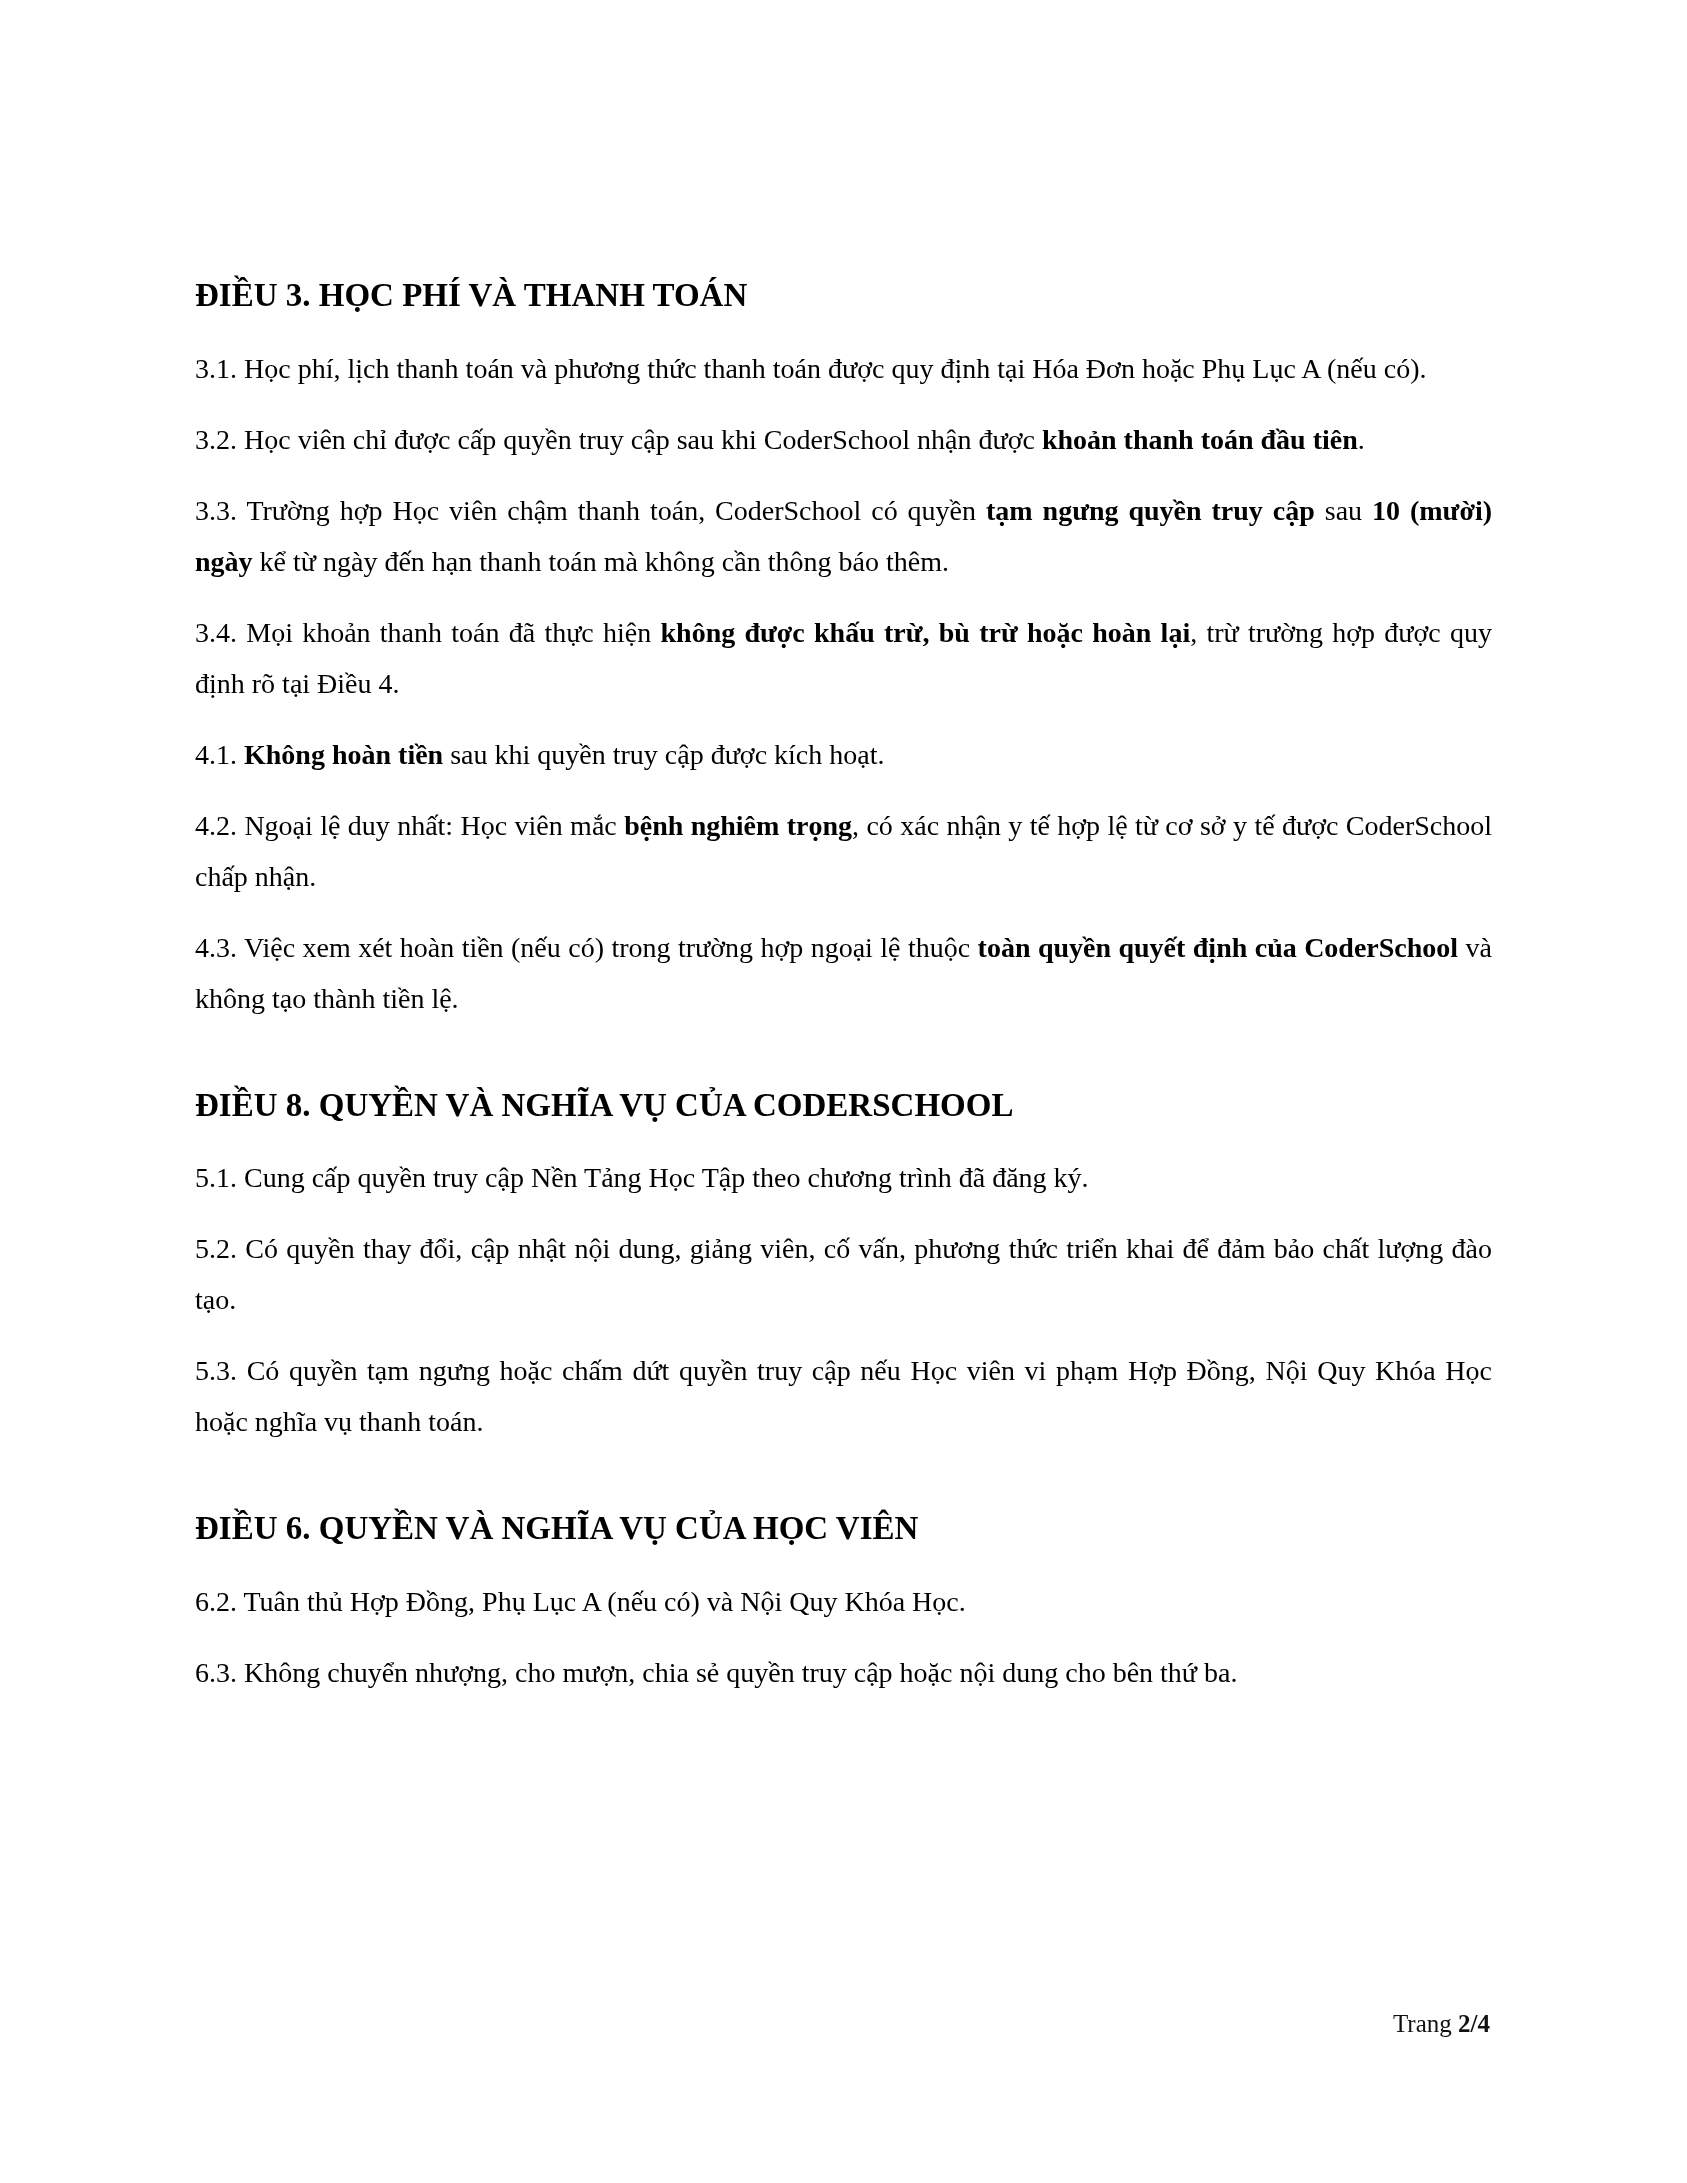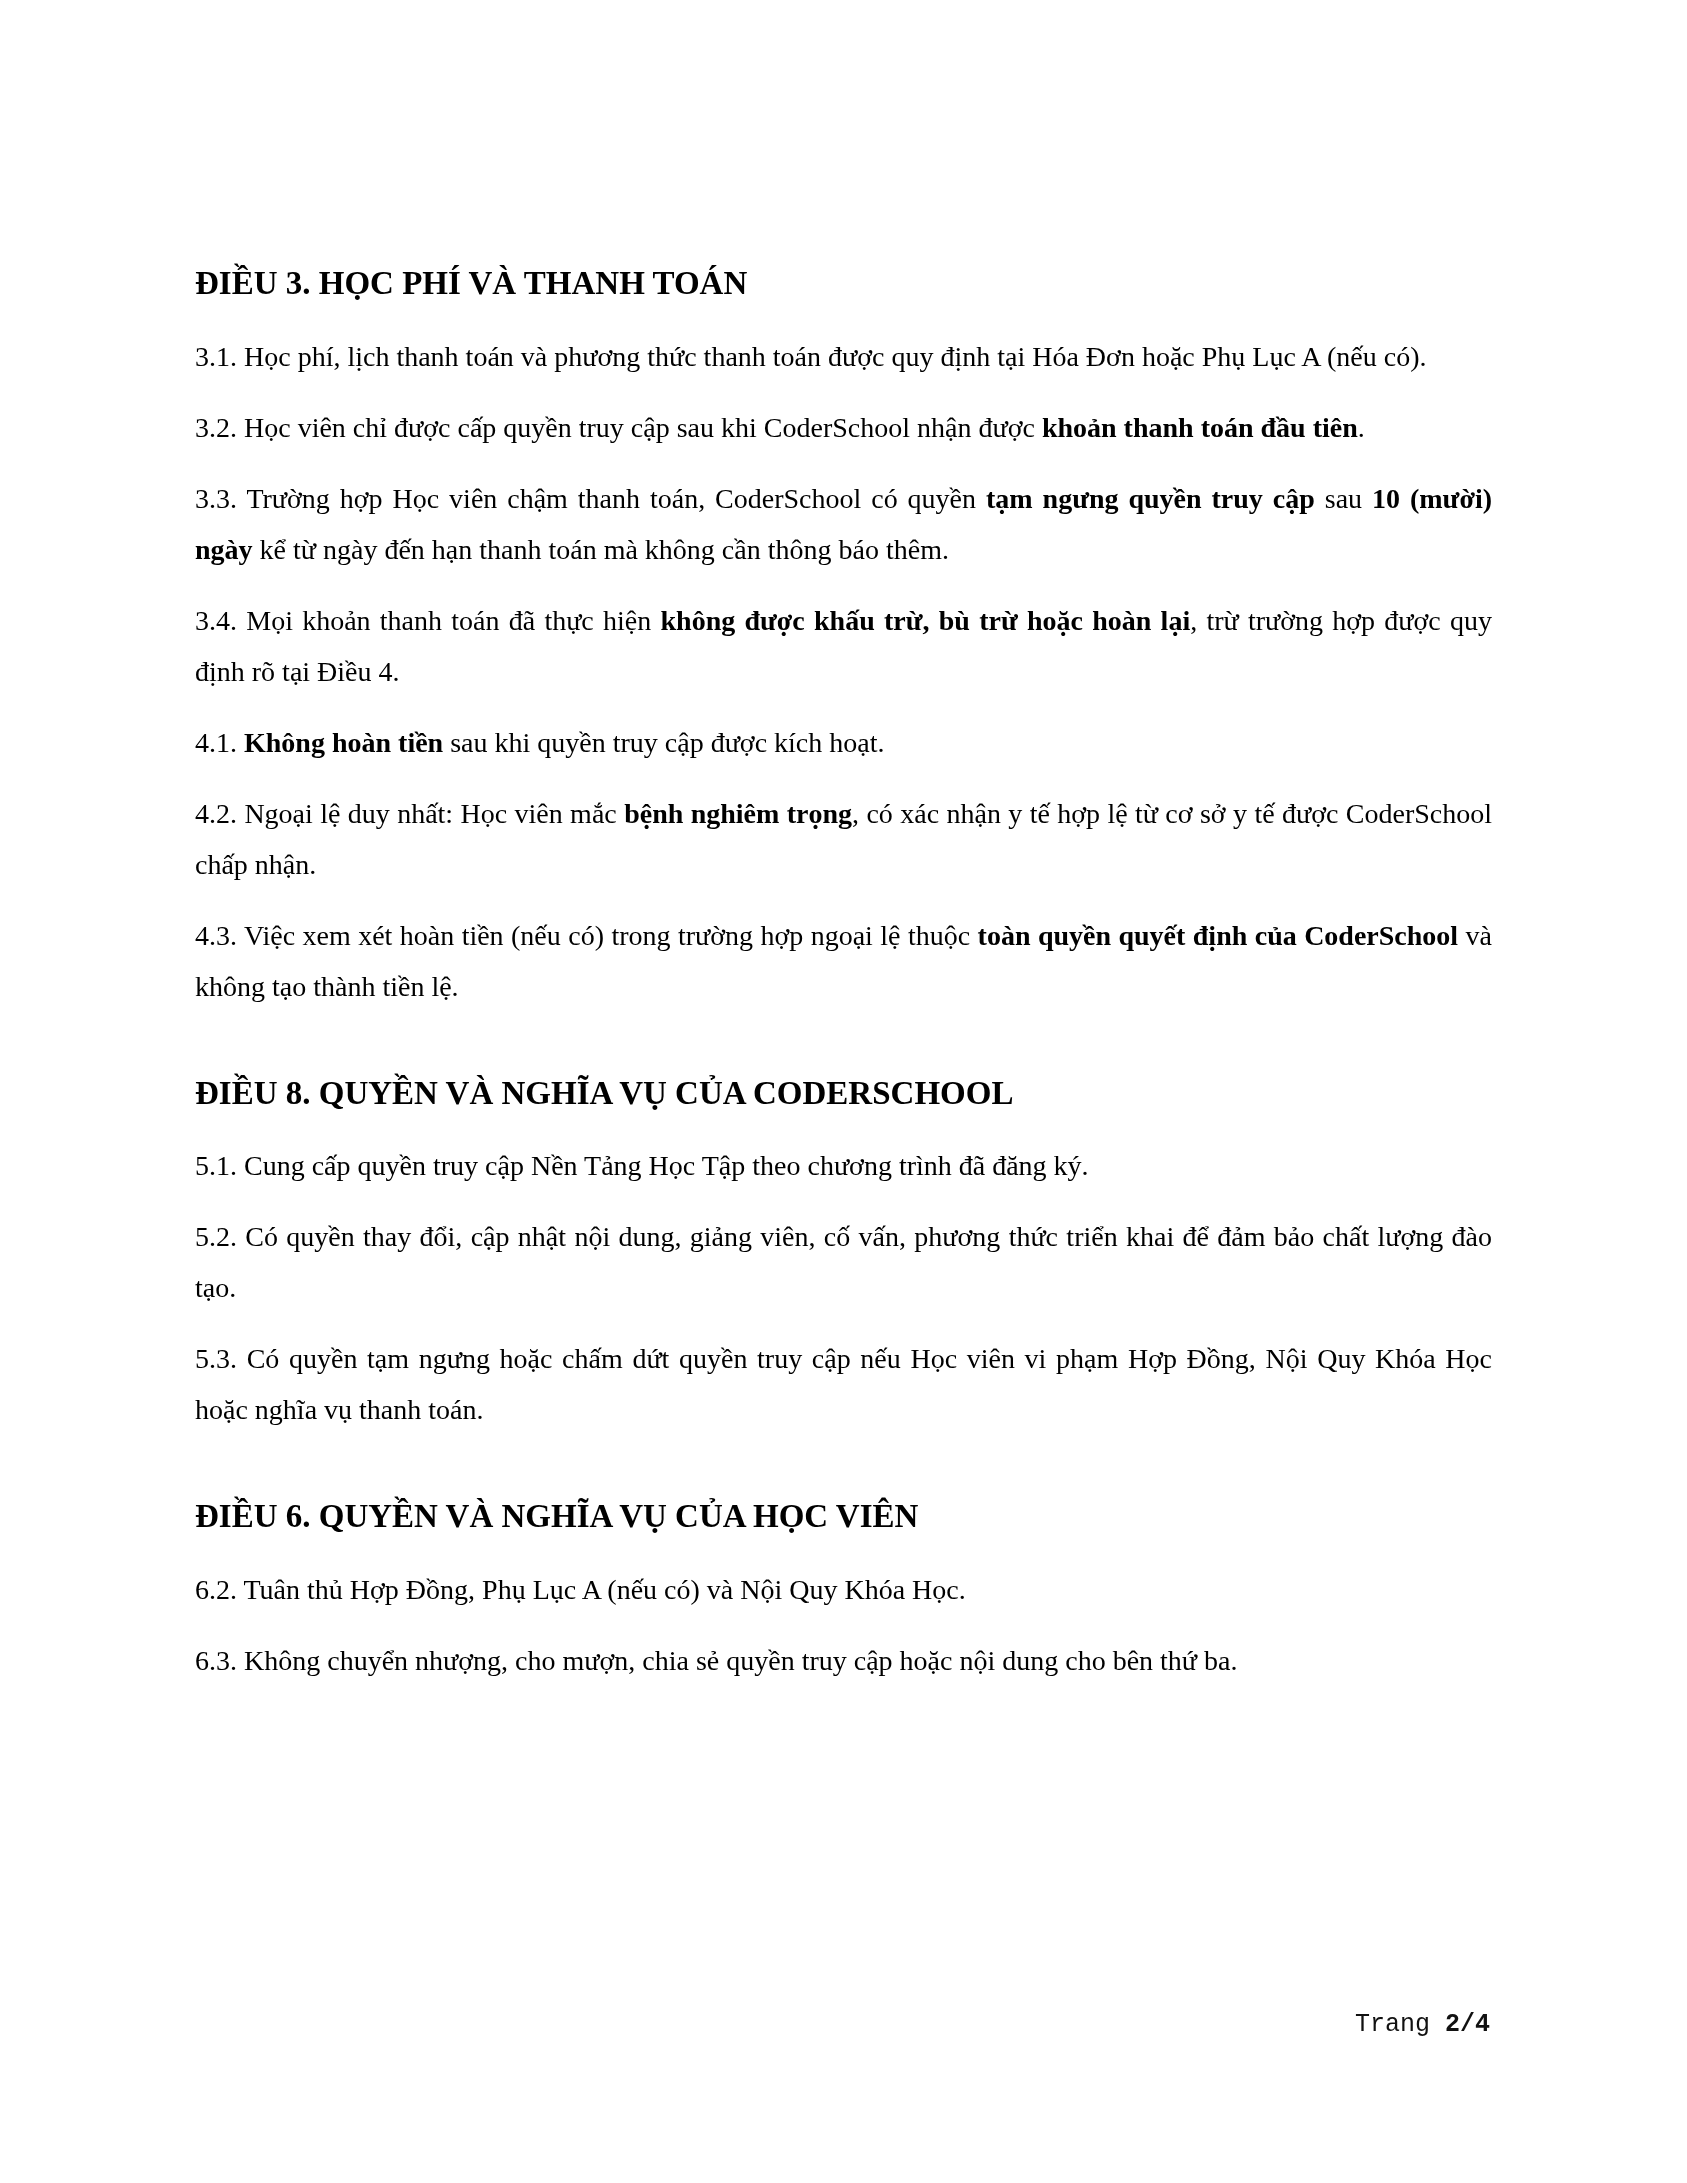--- a/index.html
+++ b/index.html
@@ -19,33 +19,33 @@
     padding: 263px 195px 0 195px;
   }
   section { margin: 0; }
   h2 {
     font-family: "Liberation Serif", serif;
     font-size: 33px;
     line-height: 41px;
     font-weight: bold;
     margin: 61px 0 26.5px 0;
   }
-  section:first-child h2 { margin-top: 0; }
+  section:first-child h2 { margin-top: 12px; }
   p {
     font-size: 28px;
     line-height: 51px;
     margin: 0 0 20px 0;
     text-align: justify;
   }
   p span.b { font-weight: bold; }
   .page-footer {
     position: absolute;
     right: 197px;
     top: 2010px;
-    font-family: Liberation Mono, monospace;
+    font-family: Liberation Serif, serif;
     font-size: 25px;
     color: #111111;
   }
   .page-footer .b { font-weight: bold; }
 </style>
 </head>
 <body>
 
 <main class="doc-body">
     <section>

